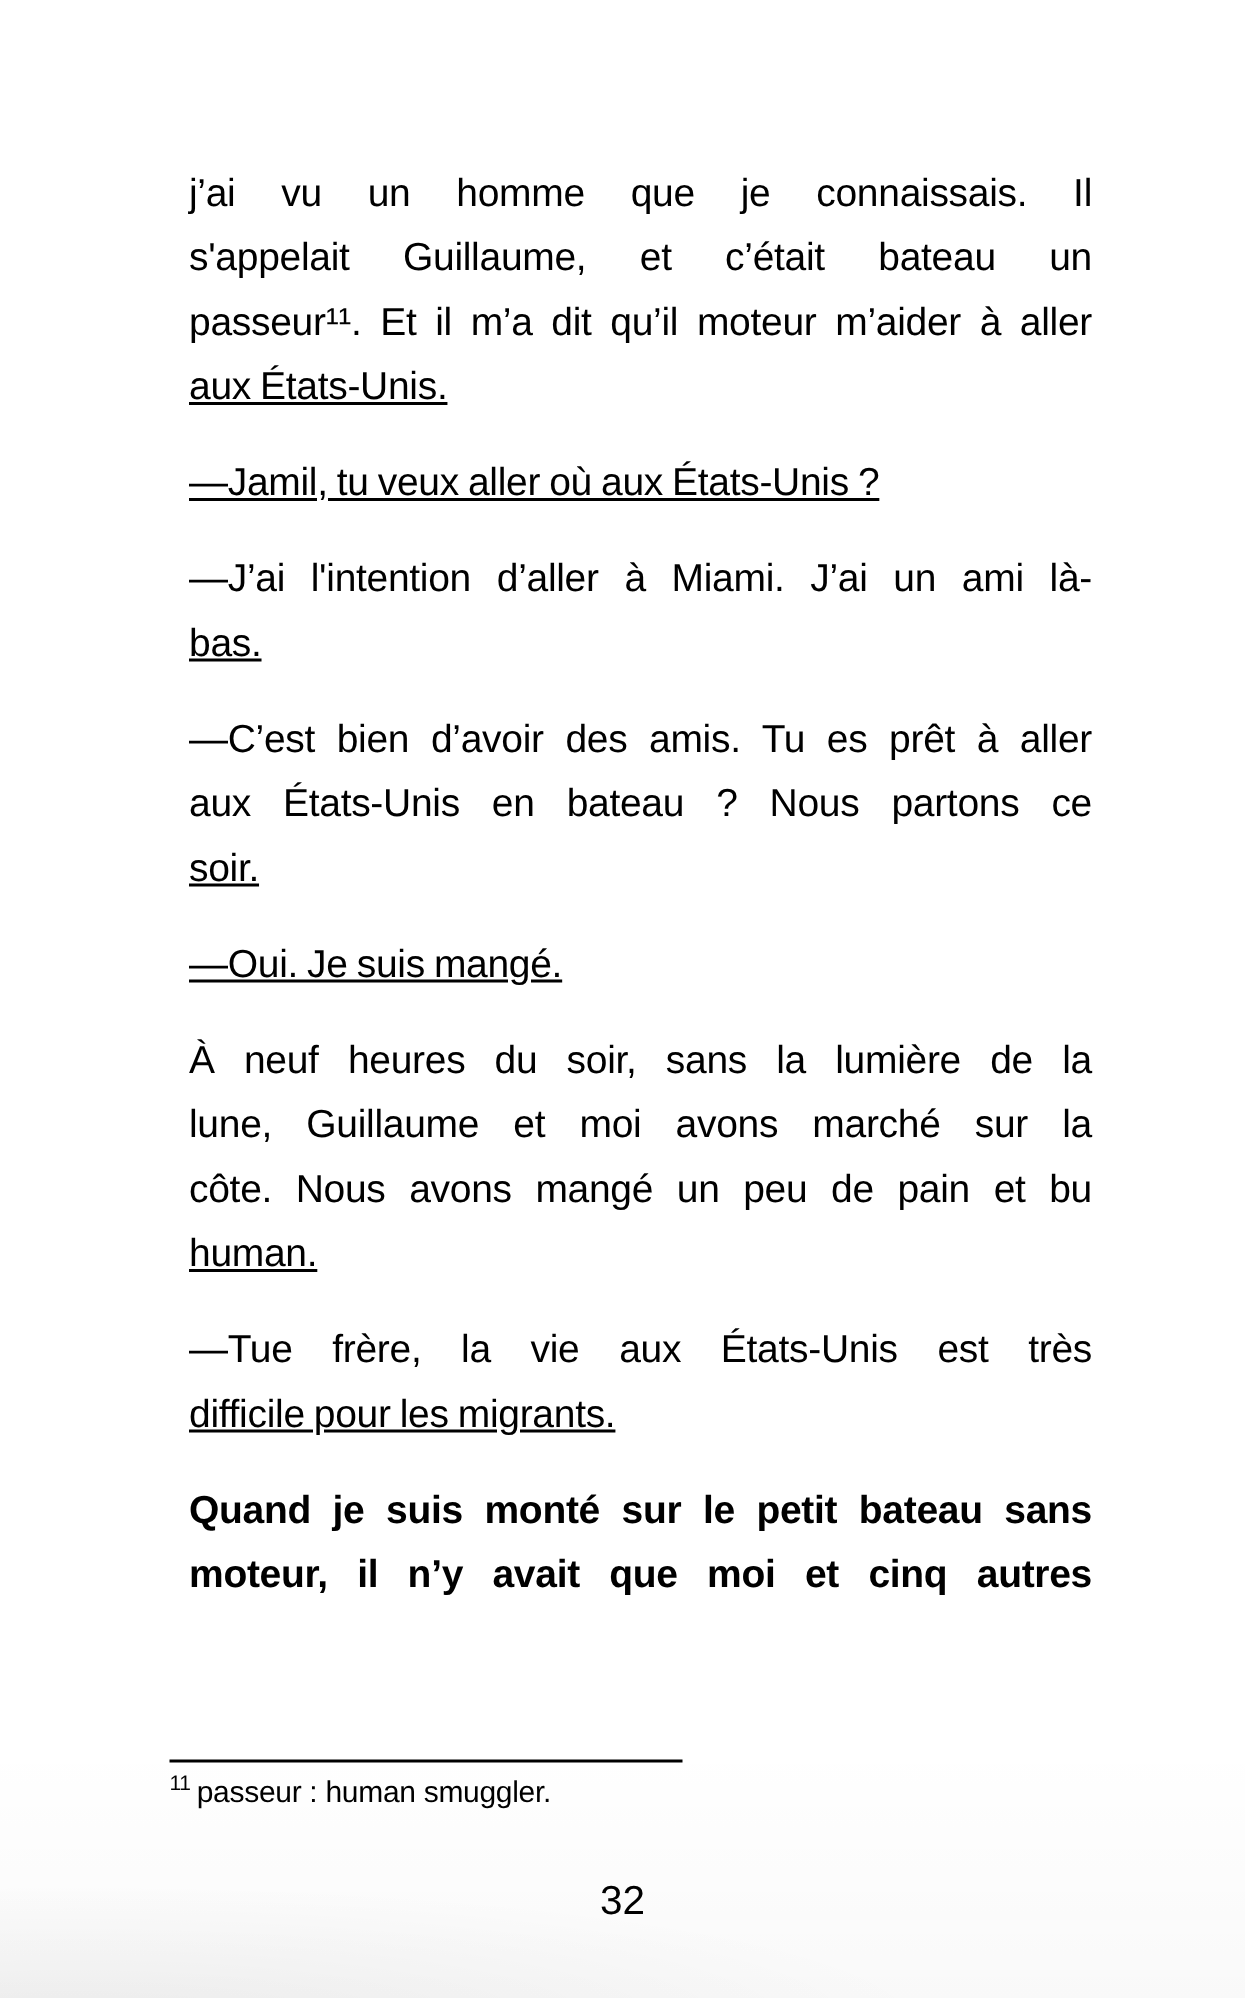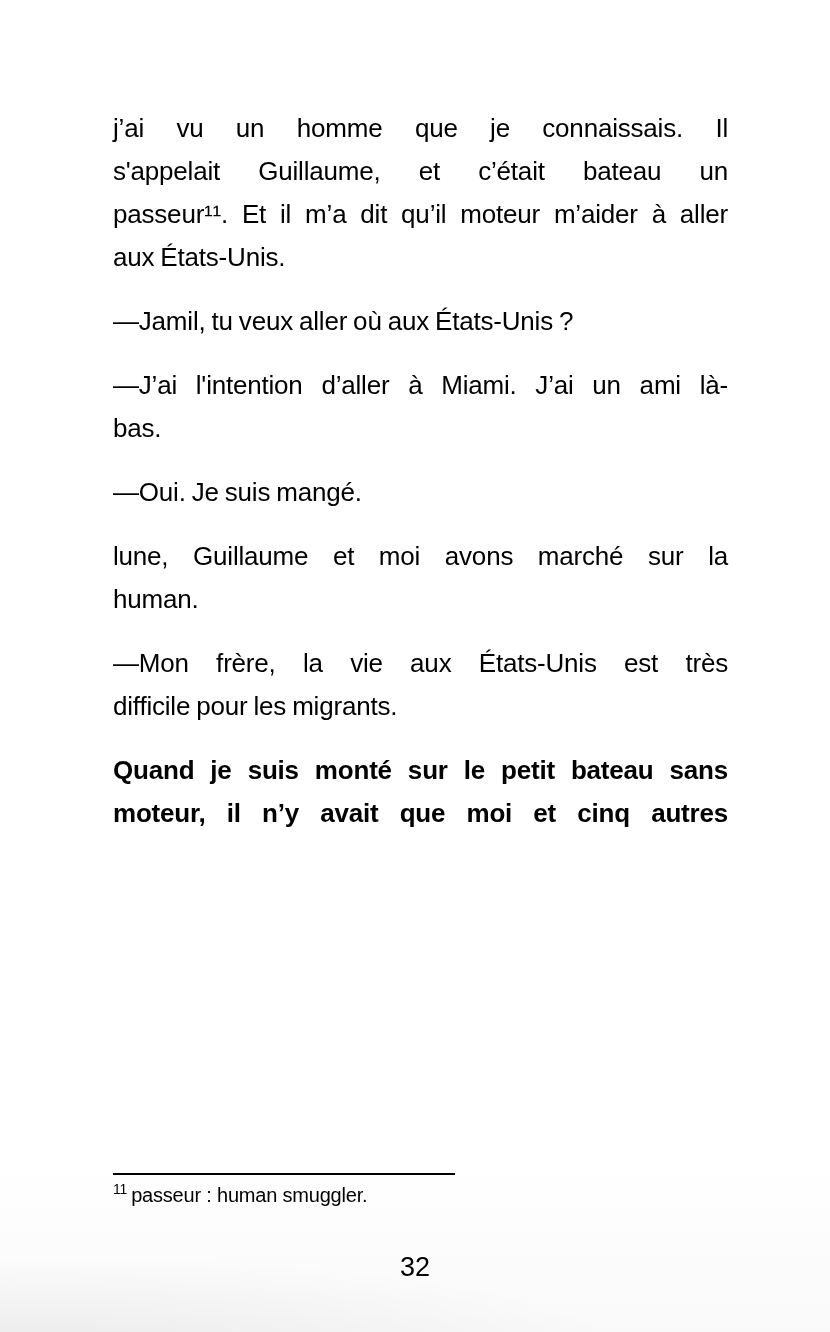--- a/index.html
+++ b/index.html
@@ -33,34 +33,35 @@
     position: absolute;
     left: 113px;
     top: 107px;
     width: 615px;
     font-size: 26px;
     line-height: 43px;
     letter-spacing: -0.2px;
     word-spacing: -1px;
   }
   .para {
-    margin: 0 0 21px 0;
+    margin: 0 0 21px 13px;
   }
   .para.extra-space {
     margin-top: 10px;
     font-weight: bold;
   }
   .line {
     text-align: justify;
     text-align-last: justify;
     white-space: normal;
   }
   .line.last {
     text-align: right;
     text-align-last: left;
+    text-decoration: underline;
   }
   .footnote {
     position: absolute;
     left: 113px;
     top: 1173px;
     width: 615px;
   }
   .footnote-rule {
     width: 342px;
     height: 0;
@@ -101,28 +102,35 @@
         <div class="line last">aux États-Unis.</div>
       </div>
       <div class="para">
         <div class="line last">—Jamil, tu veux aller où aux États-Unis ?</div>
       </div>
       <div class="para">
         <div class="line">—J’ai l'intention d’aller à Miami. J’ai un ami là-</div>
         <div class="line last">bas.</div>
       </div>
       <div class="para">
+        <div class="line">—C’est bien d’avoir des amis. Tu es prêt à aller</div>
+        <div class="line">aux États-Unis en bateau ? Nous partons ce</div>
+        <div class="line last">soir.</div>
+      </div>
+      <div class="para">
         <div class="line last">—Oui. Je suis mangé.</div>
       </div>
       <div class="para">
+        <div class="line">À neuf heures du soir, sans la lumière de la</div>
         <div class="line">lune, Guillaume et moi avons marché sur la</div>
+        <div class="line">côte. Nous avons mangé un peu de pain et bu</div>
         <div class="line last">human.</div>
       </div>
       <div class="para">
-        <div class="line">—Mon frère, la vie aux États-Unis est très</div>
+        <div class="line">—Tue frère, la vie aux États-Unis est très</div>
         <div class="line last">difficile pour les migrants.</div>
       </div>
       <div class="para extra-space">
         <div class="line">Quand je suis monté sur le petit bateau sans</div>
         <div class="line">moteur, il n’y avait que moi et cinq autres</div>
       </div>
     </div>
 
   <div class="footnote">
     <div class="footnote-rule"></div>

